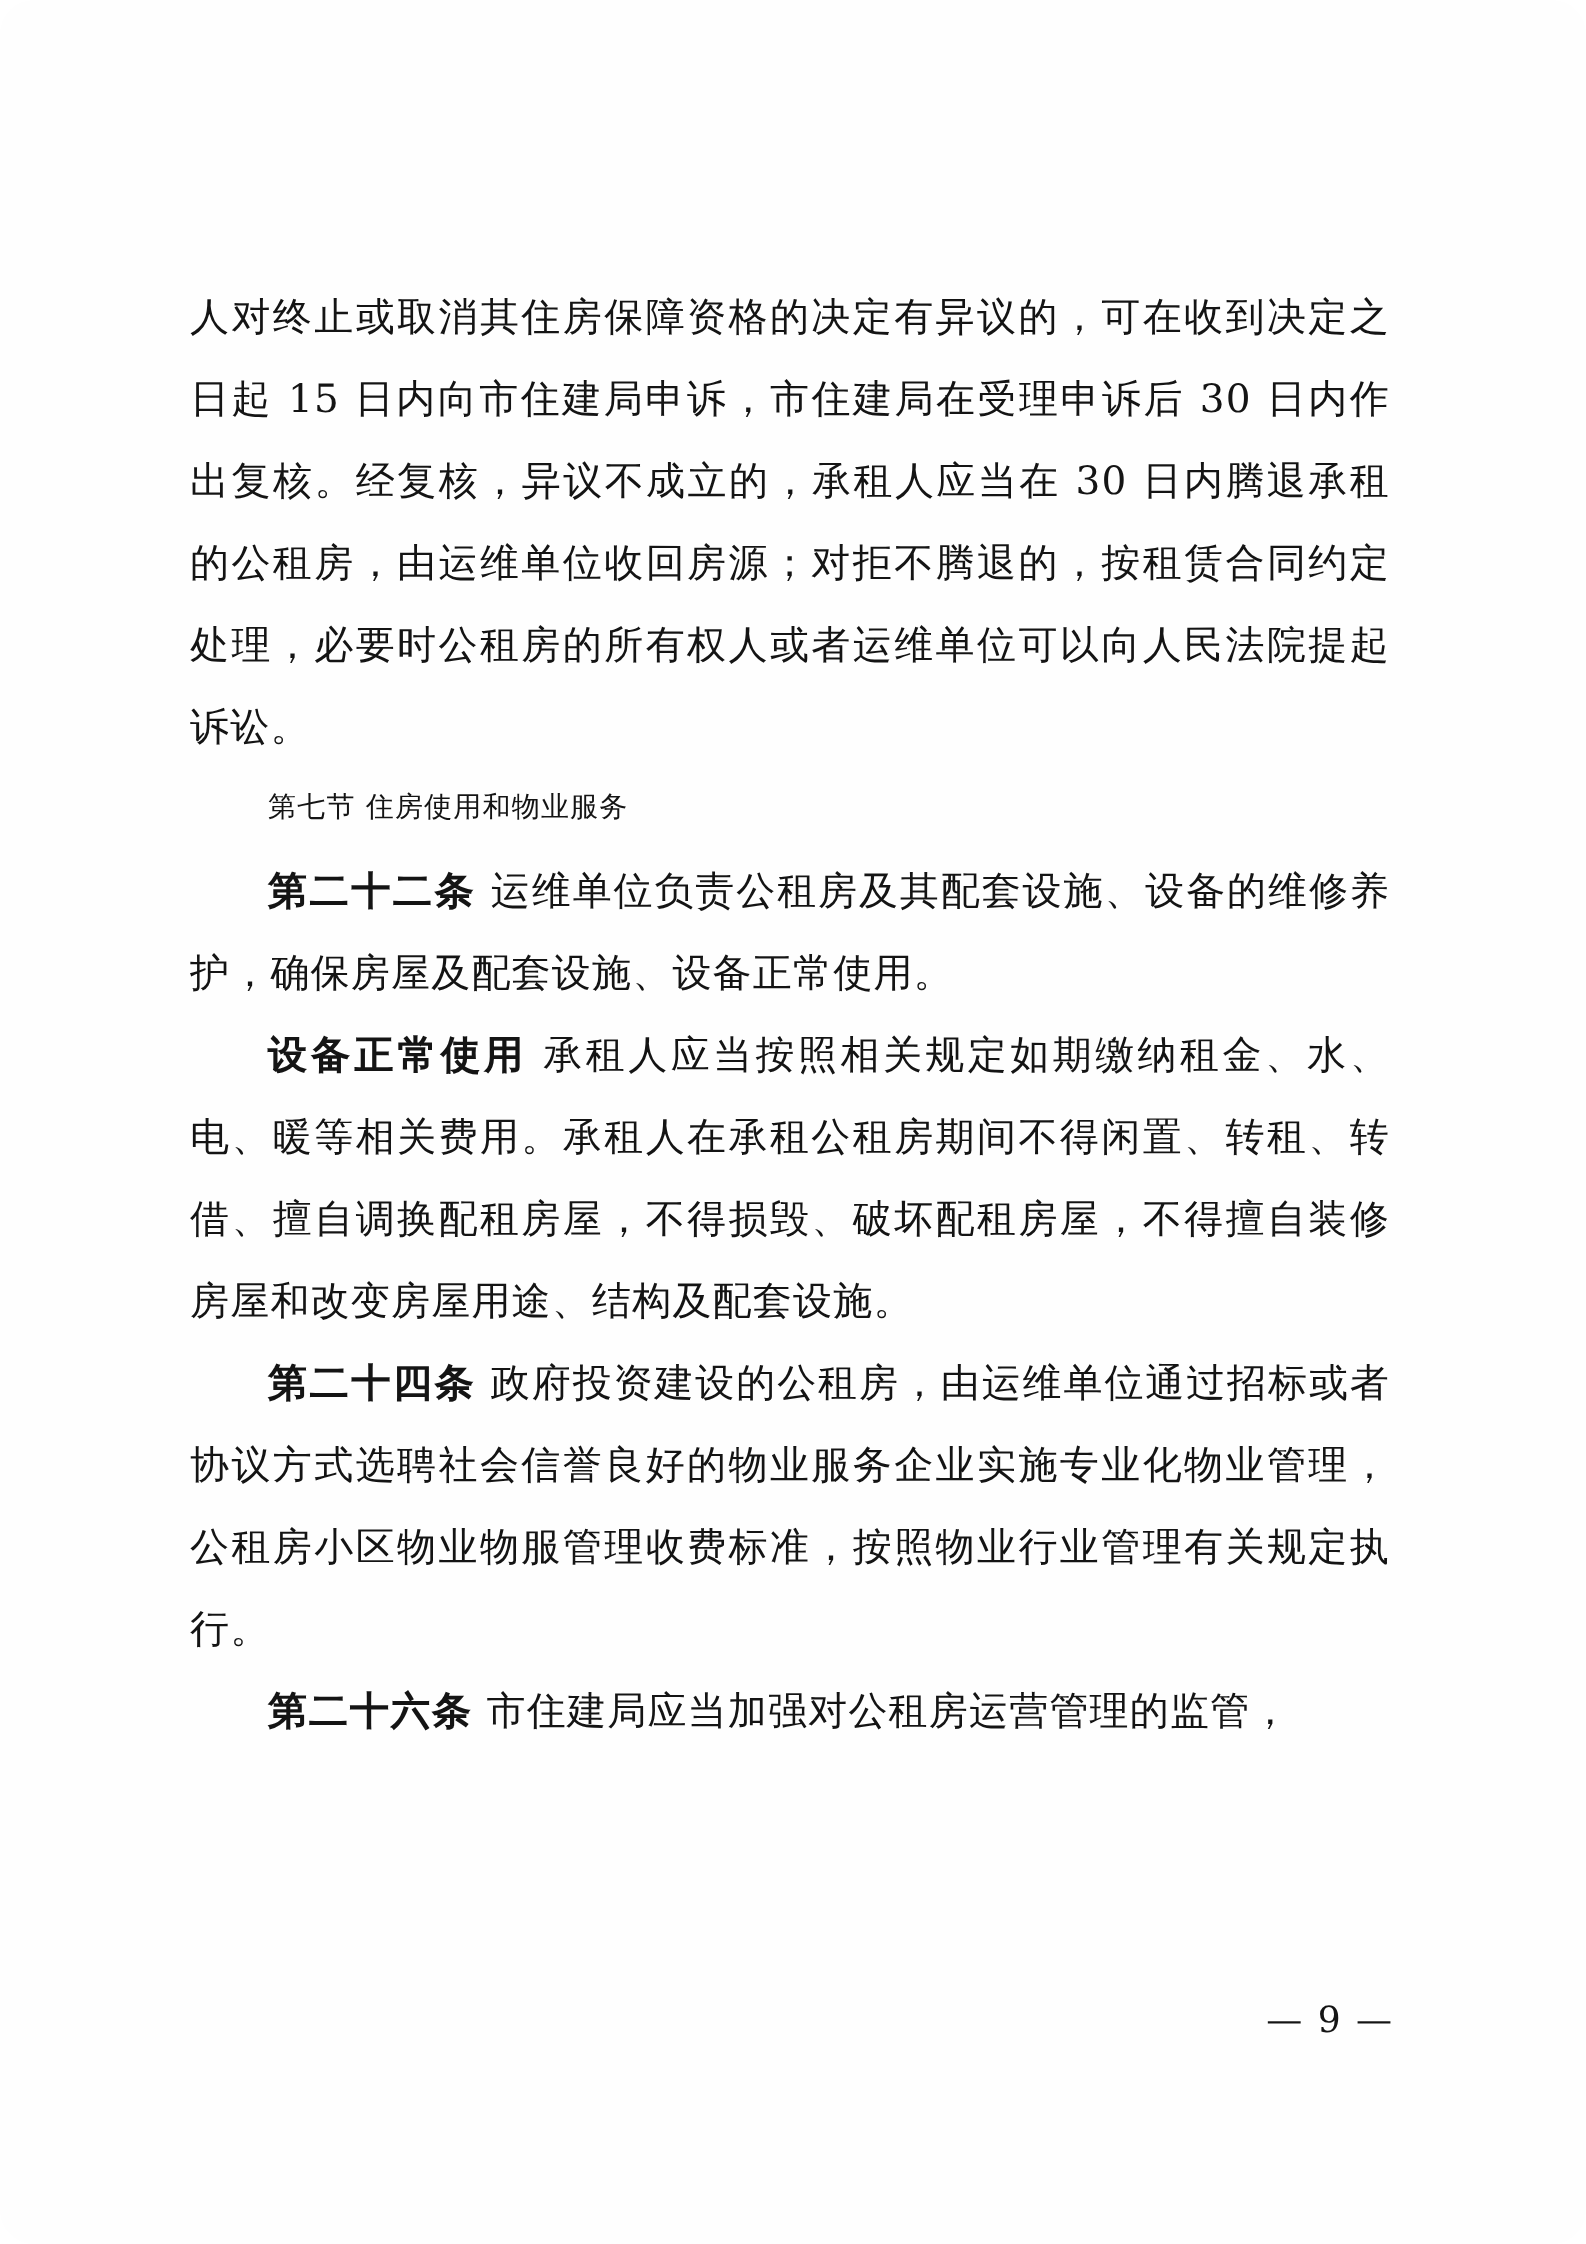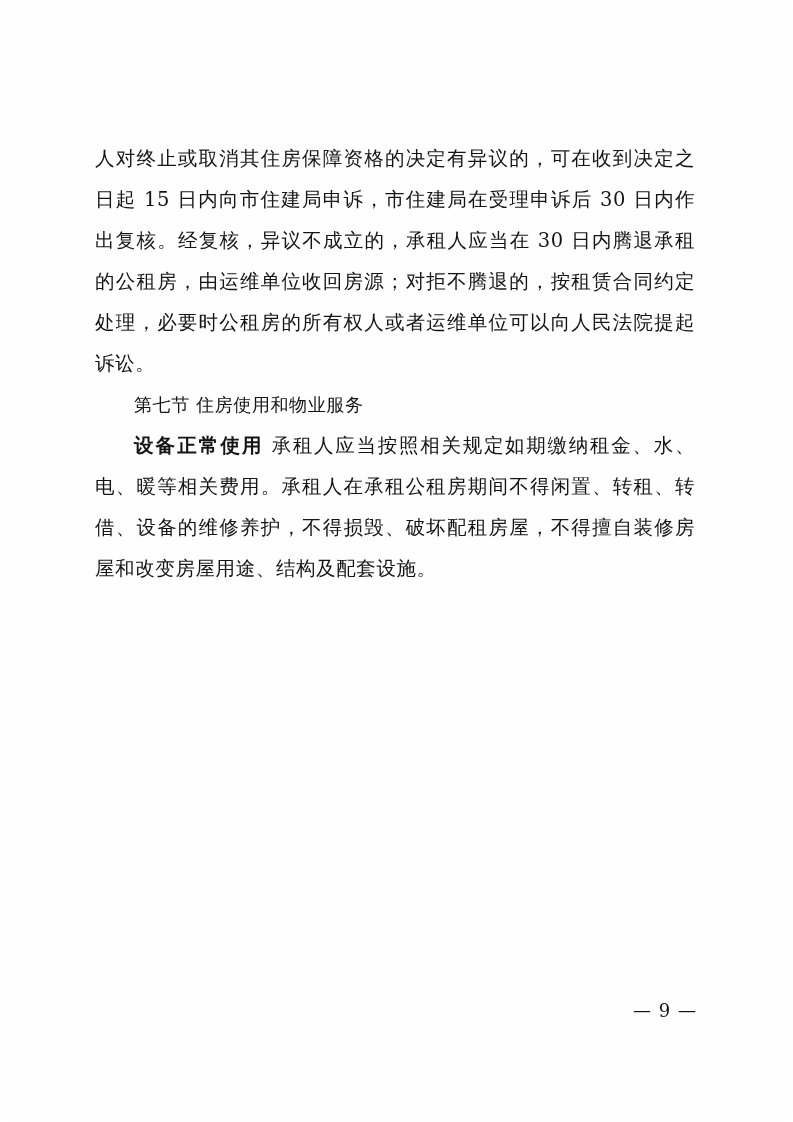--- a/index.html
+++ b/index.html
@@ -36,21 +36,21 @@
     text-align: justify;
     text-justify: inter-ideograph;
     margin: 0 0 0 0;
     color: #141414;
     font-family: "DejaVu Serif", "Liberation Serif", serif;
   }
   .indent {
     text-indent: 39px;
   }
   .section-head {
-    font-size: 18px;
+    font-size: 14px;
     line-height: 41px;
     letter-spacing: 0.6px;
     text-indent: 39px;
     margin: 0;
     color: #141414;
   }
   .article-label {
     font-weight: bold;
     letter-spacing: 1px;
   }
@@ -66,23 +66,26 @@
 </head>
 <body>
 
 <div class="page">
   <div class="content">
 
     <p class="para">人对终止或取消其住房保障资格的决定有异议的，可在收到决定之日起 15 日内向市住建局申诉，市住建局在受理申诉后 30 日内作出复核。经复核，异议不成立的，承租人应当在 30 日内腾退承租的公租房，由运维单位收回房源；对拒不腾退的，按租赁合同约定处理，必要时公租房的所有权人或者运维单位可以向人民法院提起诉讼。</p>
 
     <p class="section-head">第七节  住房使用和物业服务</p>
 
+    <p class="para indent"><span class="article-label">第二十二条</span><span> 运维单位负责公租房及其配套设施、设备的维修养护，确保房屋及配套设施、设备正常使用。</span></p>
 
-    <p class="para indent"><span class="article-label">设备正常使用</span><span> 承租人应当按照相关规定如期缴纳租金、水、电、暖等相关费用。承租人在承租公租房期间不得闲置、转租、转借、设备的维修养护，不得损毁、破坏配租房屋，不得擅自装修房屋和改变房屋用途、结构及配套设施。</span></p>
+    <p class="para indent"><span class="article-label">设备正常使用</span><span> 承租人应当按照相关规定如期缴纳租金、水、电、暖等相关费用。承租人在承租公租房期间不得闲置、转租、转借、擅自调换配租房屋，不得损毁、破坏配租房屋，不得擅自装修房屋和改变房屋用途、结构及配套设施。</span></p>
+
+    <p class="para indent"><span class="article-label">第二十四条</span><span> 政府投资建设的公租房，由运维单位通过招标或者协议方式选聘社会信誉良好的物业服务企业实施专业化物业管理，公租房小区物业物服管理收费标准，按照物业行业管理有关规定执行。</span></p>
 
 
 
-
+    <p class="para indent"><span class="article-label">第二十六条</span><span> 市住建局应当加强对公租房运营管理的监管，</span></p>
 
   </div>
 
   <div class="pagenum-wrap">— 9 —</div>
 </div>
 
 </body></html>

